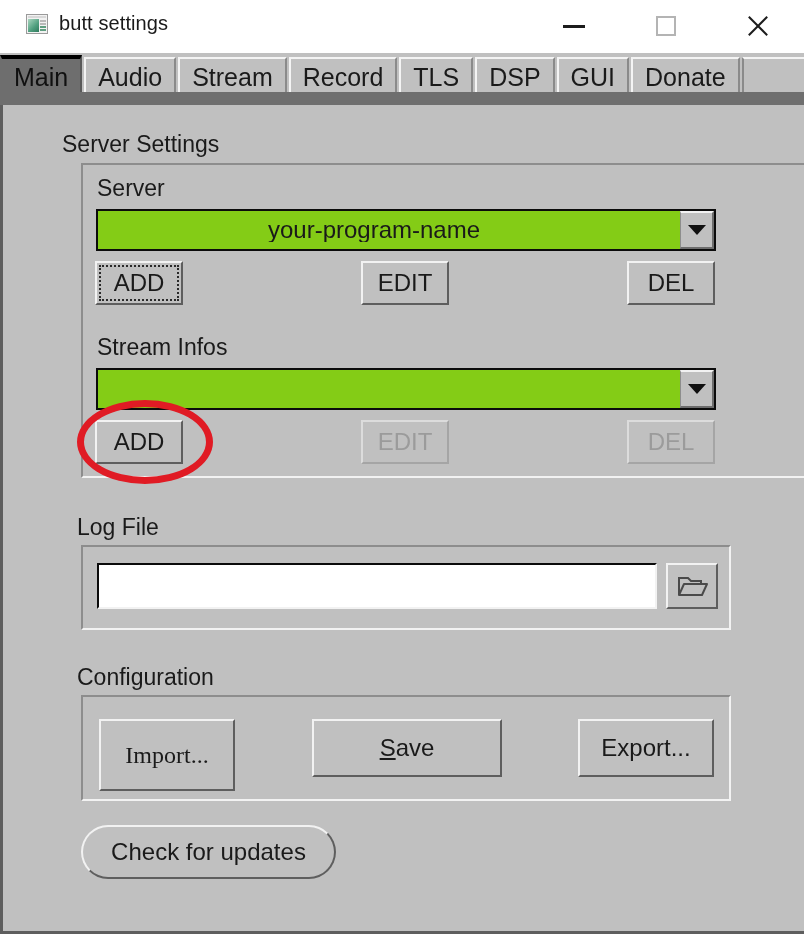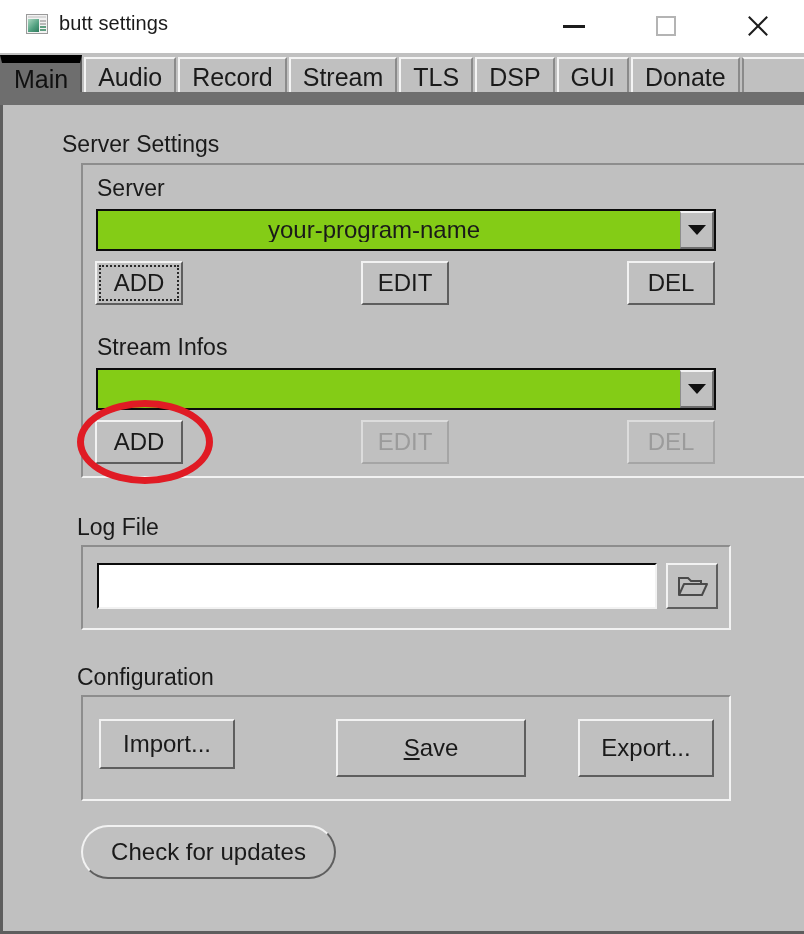--- a/index.html
+++ b/index.html
@@ -131,21 +131,21 @@
     border-left: 2px solid #f4f4f4;
     border-right: 2px solid #8a8a8a;
     border-bottom: none;
     margin-right: 2px;
     white-space: nowrap;
     line-height: 1;
   }
   .tab.selected {
     background: #6e6e6e;
     color: #101010;
-    border-top: 8px solid #000000;
+    border-top: 4px solid #000000;
     border-left: 2px solid #6e6e6e;
     border-right: 2px solid #5a5a5a;
     height: 40px;
   }
   #tabstrip .tab-filler {
     flex: 1 1 auto;
     height: 38px;
     border-top: 2px solid #f4f4f4;
     border-left: 2px solid #8a8a8a;
     background: #c0c0c0;
@@ -332,24 +332,24 @@
   </div>
 
   <div id="tabstrip">
     <div class="tab selected">
       <span>Main</span>
     </div>
     <div class="tab">
       <span>Audio</span>
     </div>
     <div class="tab">
+      <span>Stream</span>
+    </div>
+    <div class="tab">
       <span>Record</span>
-    </div>
-    <div class="tab">
-      <span>Stream</span>
     </div>
     <div class="tab">
       <span>TLS</span>
     </div>
     <div class="tab">
       <span>DSP</span>
     </div>
     <div class="tab">
       <span>GUI</span>
     </div>
@@ -414,24 +414,24 @@
         <svg width="32" height="26" viewBox="0 0 32 26">
           <path d="M3 22 L3 5 L12 5 L15 8 L25 8 L25 12" fill="none" stroke="#4a4a4a" stroke-width="2"></path>
           <path d="M3 22 L8 11 L31 11 L26 22 Z" fill="#c0c0c0" stroke="#4a4a4a" stroke-width="2" stroke-linejoin="round"></path>
         </svg>
       </div>
     </div>
 
     <div class="group-label" style="left:74px; top:561px;">Configuration</div>
 
     <div class="groupbox" style="left:78px; top:590px; width:650px; height:106px;">
-      <div class="btn" style="left:16px; top:22px; width:136px; height:50px;">
+      <div class="btn" style="left:16px; top:22px; width:136px; height:72px;font-family:Liberation Serif, serif;">
         <span>Import...</span>
       </div>
-      <div class="btn" style="left:229px; top:22px; width:190px; height:58px;margin-left:24px;">
+      <div class="btn" style="left:229px; top:22px; width:190px; height:58px;">
         <span><span class="mnemonic">S</span><span>ave</span></span>
       </div>
       <div class="btn" style="left:495px; top:22px; width:136px; height:58px;">
         <span>Export...</span>
       </div>
     </div>
 
     <div class="btn" style="left:78px; top:720px; width:255px; height:54px;border-radius:27px;">
       <span>Check for updates</span>
     </div>

